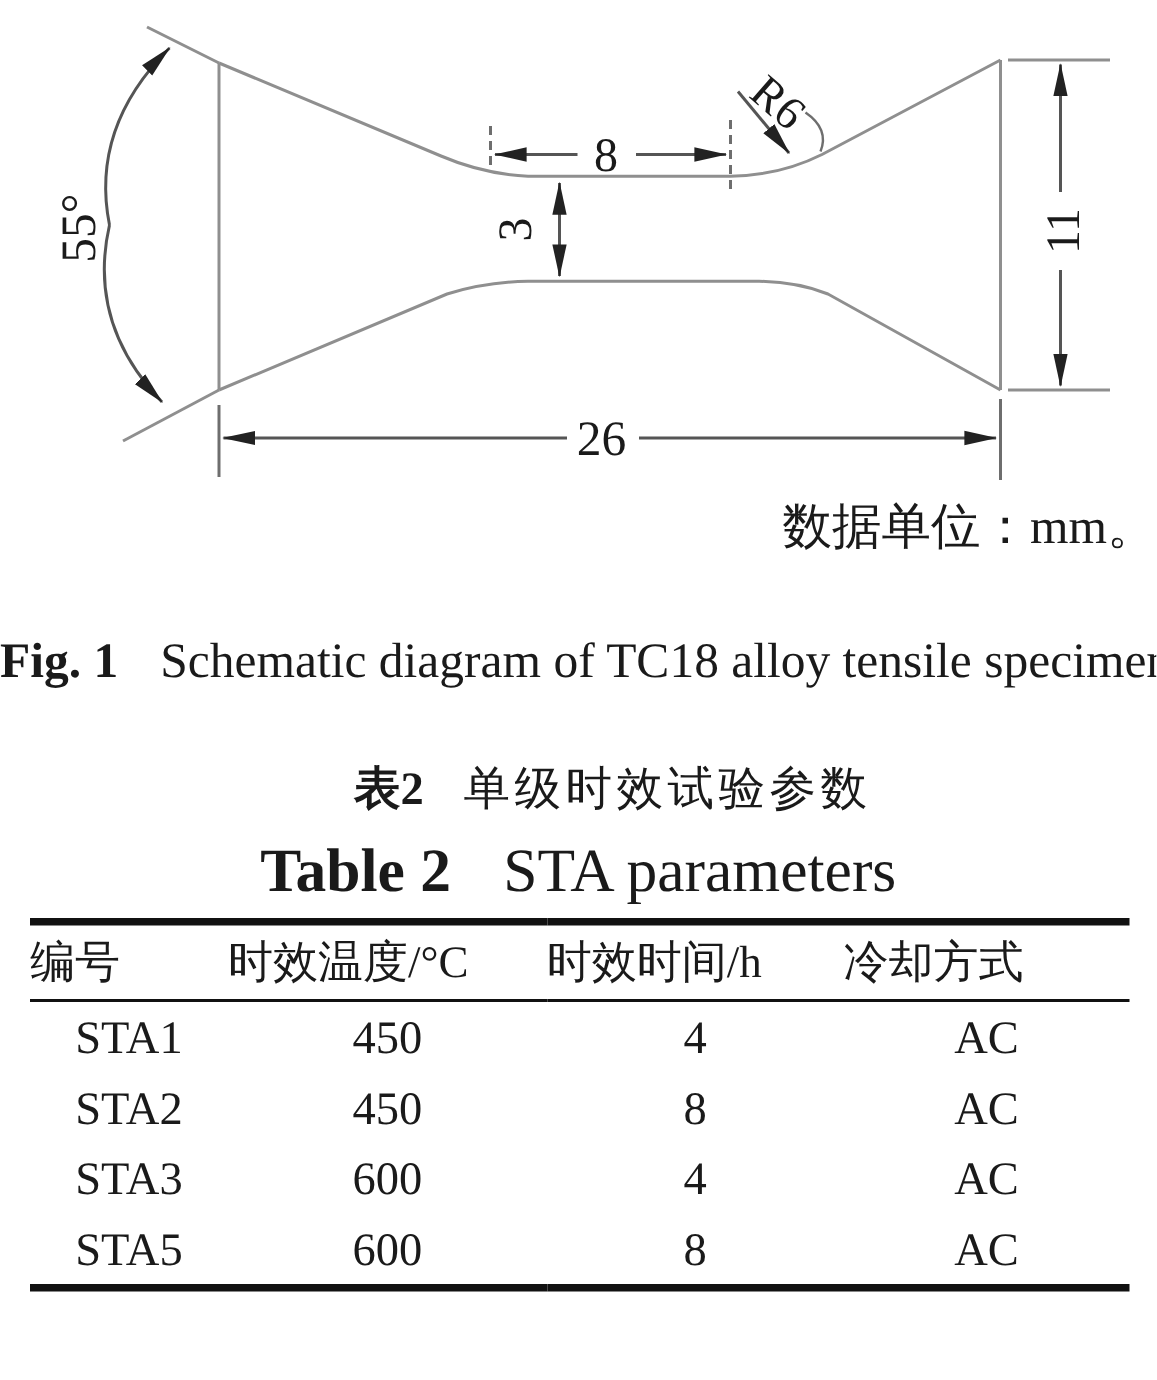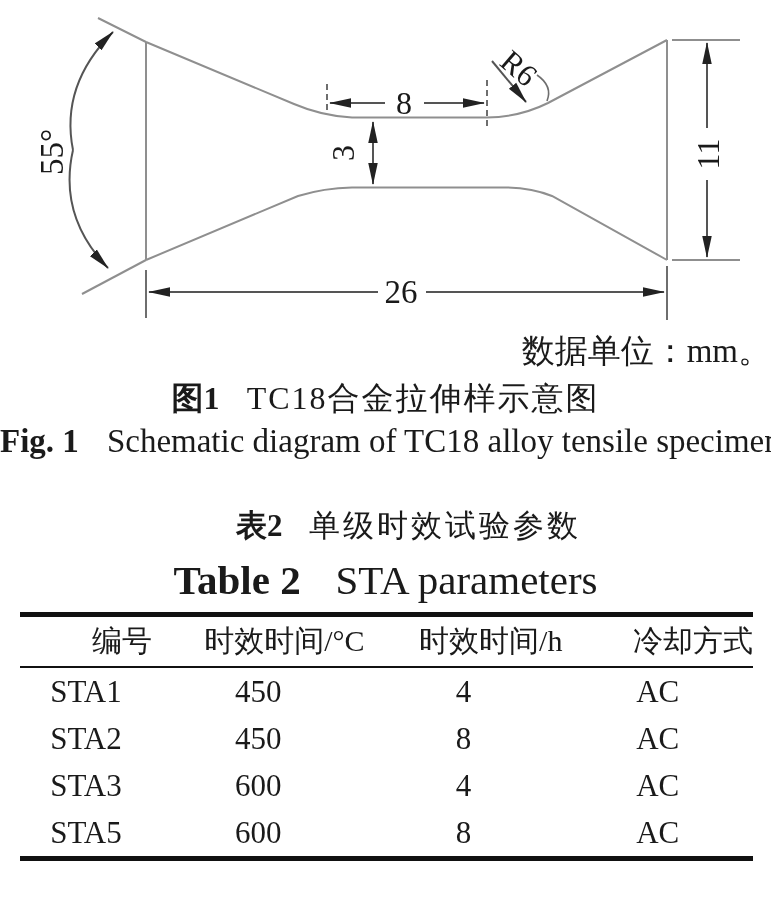--- a/index.html
+++ b/index.html
@@ -16,21 +16,21 @@
   .tbl-en{top:556px;font-size:41px;}
   .cap-label{font-weight:bold;margin-right:0.85em;letter-spacing:0;}
   table.params{
     position:absolute;left:20px;top:612px;width:733px;
     border-collapse:collapse;table-layout:fixed;
     border-top:5px solid #111;border-bottom:5px solid #111;
     font-size:31px;
   }
   table.params thead th{
     border-bottom:2px solid #111;font-weight:normal;height:49px;
-    text-align:right;vertical-align:middle;font-size:30px;padding:0;
+    text-align:left;vertical-align:middle;font-size:30px;padding:0;
   }
   table.params tbody td{
     height:47px;text-align:center;vertical-align:middle;padding:0;margin-top:16px;
   }
   svg text{fill:#1a1a1a;font-family:"Liberation Serif","DejaVu Serif",serif;}
 </style>
 </head>
 <body>
 
 <div class="page">
@@ -89,23 +89,20 @@
       <path d="M146,270 L146,318" stroke="#6e6e6e" stroke-width="2"></path>
       <path d="M667,266 L667,320" stroke="#6e6e6e" stroke-width="2"></path>
       <path d="M378,292 L149,292" stroke="#555555" stroke-width="2" marker-end="url(#arr)"></path>
       <path d="M426,292 L664,292" stroke="#555555" stroke-width="2" marker-end="url(#arr)"></path>
       <text x="401" y="303" text-anchor="middle" font-size="33">26</text>
     </g>
   </svg>
 
   <div class="caption unit-note">数据单位：mm。</div>
 
-  <div class="caption fig-zh">
-    <span class="cap-label">图1</span><span>TC18合金拉伸样示意图</span>
-  </div>
 
   <div class="caption fig-en">
     <span class="cap-label">Fig. 1</span><span>Schematic diagram of TC18 alloy tensile specimen</span>
   </div>
 
   <div class="caption tbl-zh">
     <span class="cap-label">表2</span><span>单级时效试验参数</span>
   </div>
 
   <div class="caption tbl-en">
@@ -115,21 +112,21 @@
   <table class="params">
     <colgroup>
       <col style="width:18%">
         <col style="width:29%">
         <col style="width:27%">
         <col style="width:26%">
     </colgroup>
     <thead>
       <tr>
         <th>编号</th>
-        <th>时效时间/°C</th>
+        <th>时效温度/°C</th>
         <th>时效时间/h</th>
         <th>冷却方式</th>
       </tr>
     </thead>
     <tbody>
       <tr>
         <td>STA1</td>
         <td>450</td>
         <td>4</td>
         <td>AC</td>

